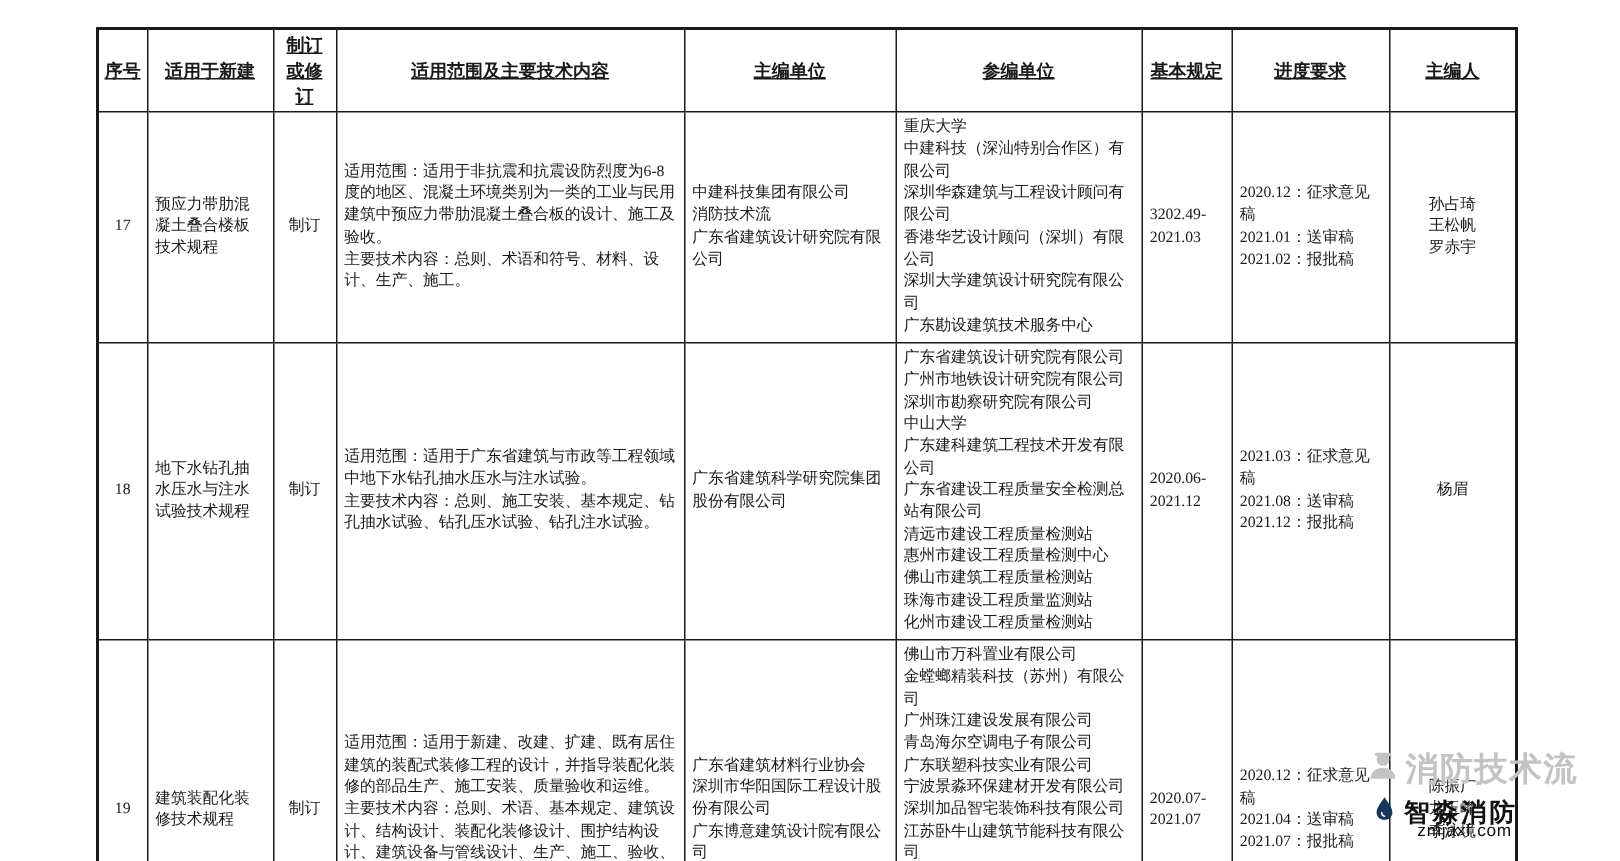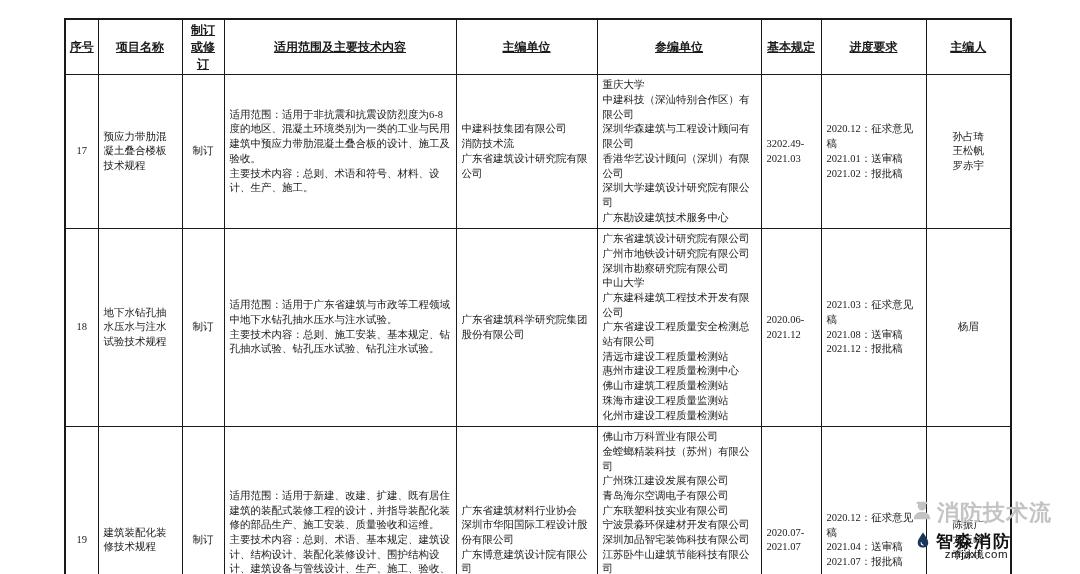--- a/index.html
+++ b/index.html
@@ -84,21 +84,21 @@
         <col style="width:141px">
         <col style="width:164px">
       <col style="width:60px">
         <col style="width:105px">
         <col style="width:85px">
     </colgroup>
 
     <tbody>
         <tr class="hdr">
       <th>序号</th>
-      <th>项目名称</th>
+      <th>适用于新建</th>
       <th>制订或修订</th>
       <th>适用范围及主要技术内容</th>
       <th>主编单位</th>
       <th>参编单位</th>
       <th>基本规定</th>
       <th>进度要求</th>
       <th>主编人</th>
     </tr>
 
     <tr class="r17">

